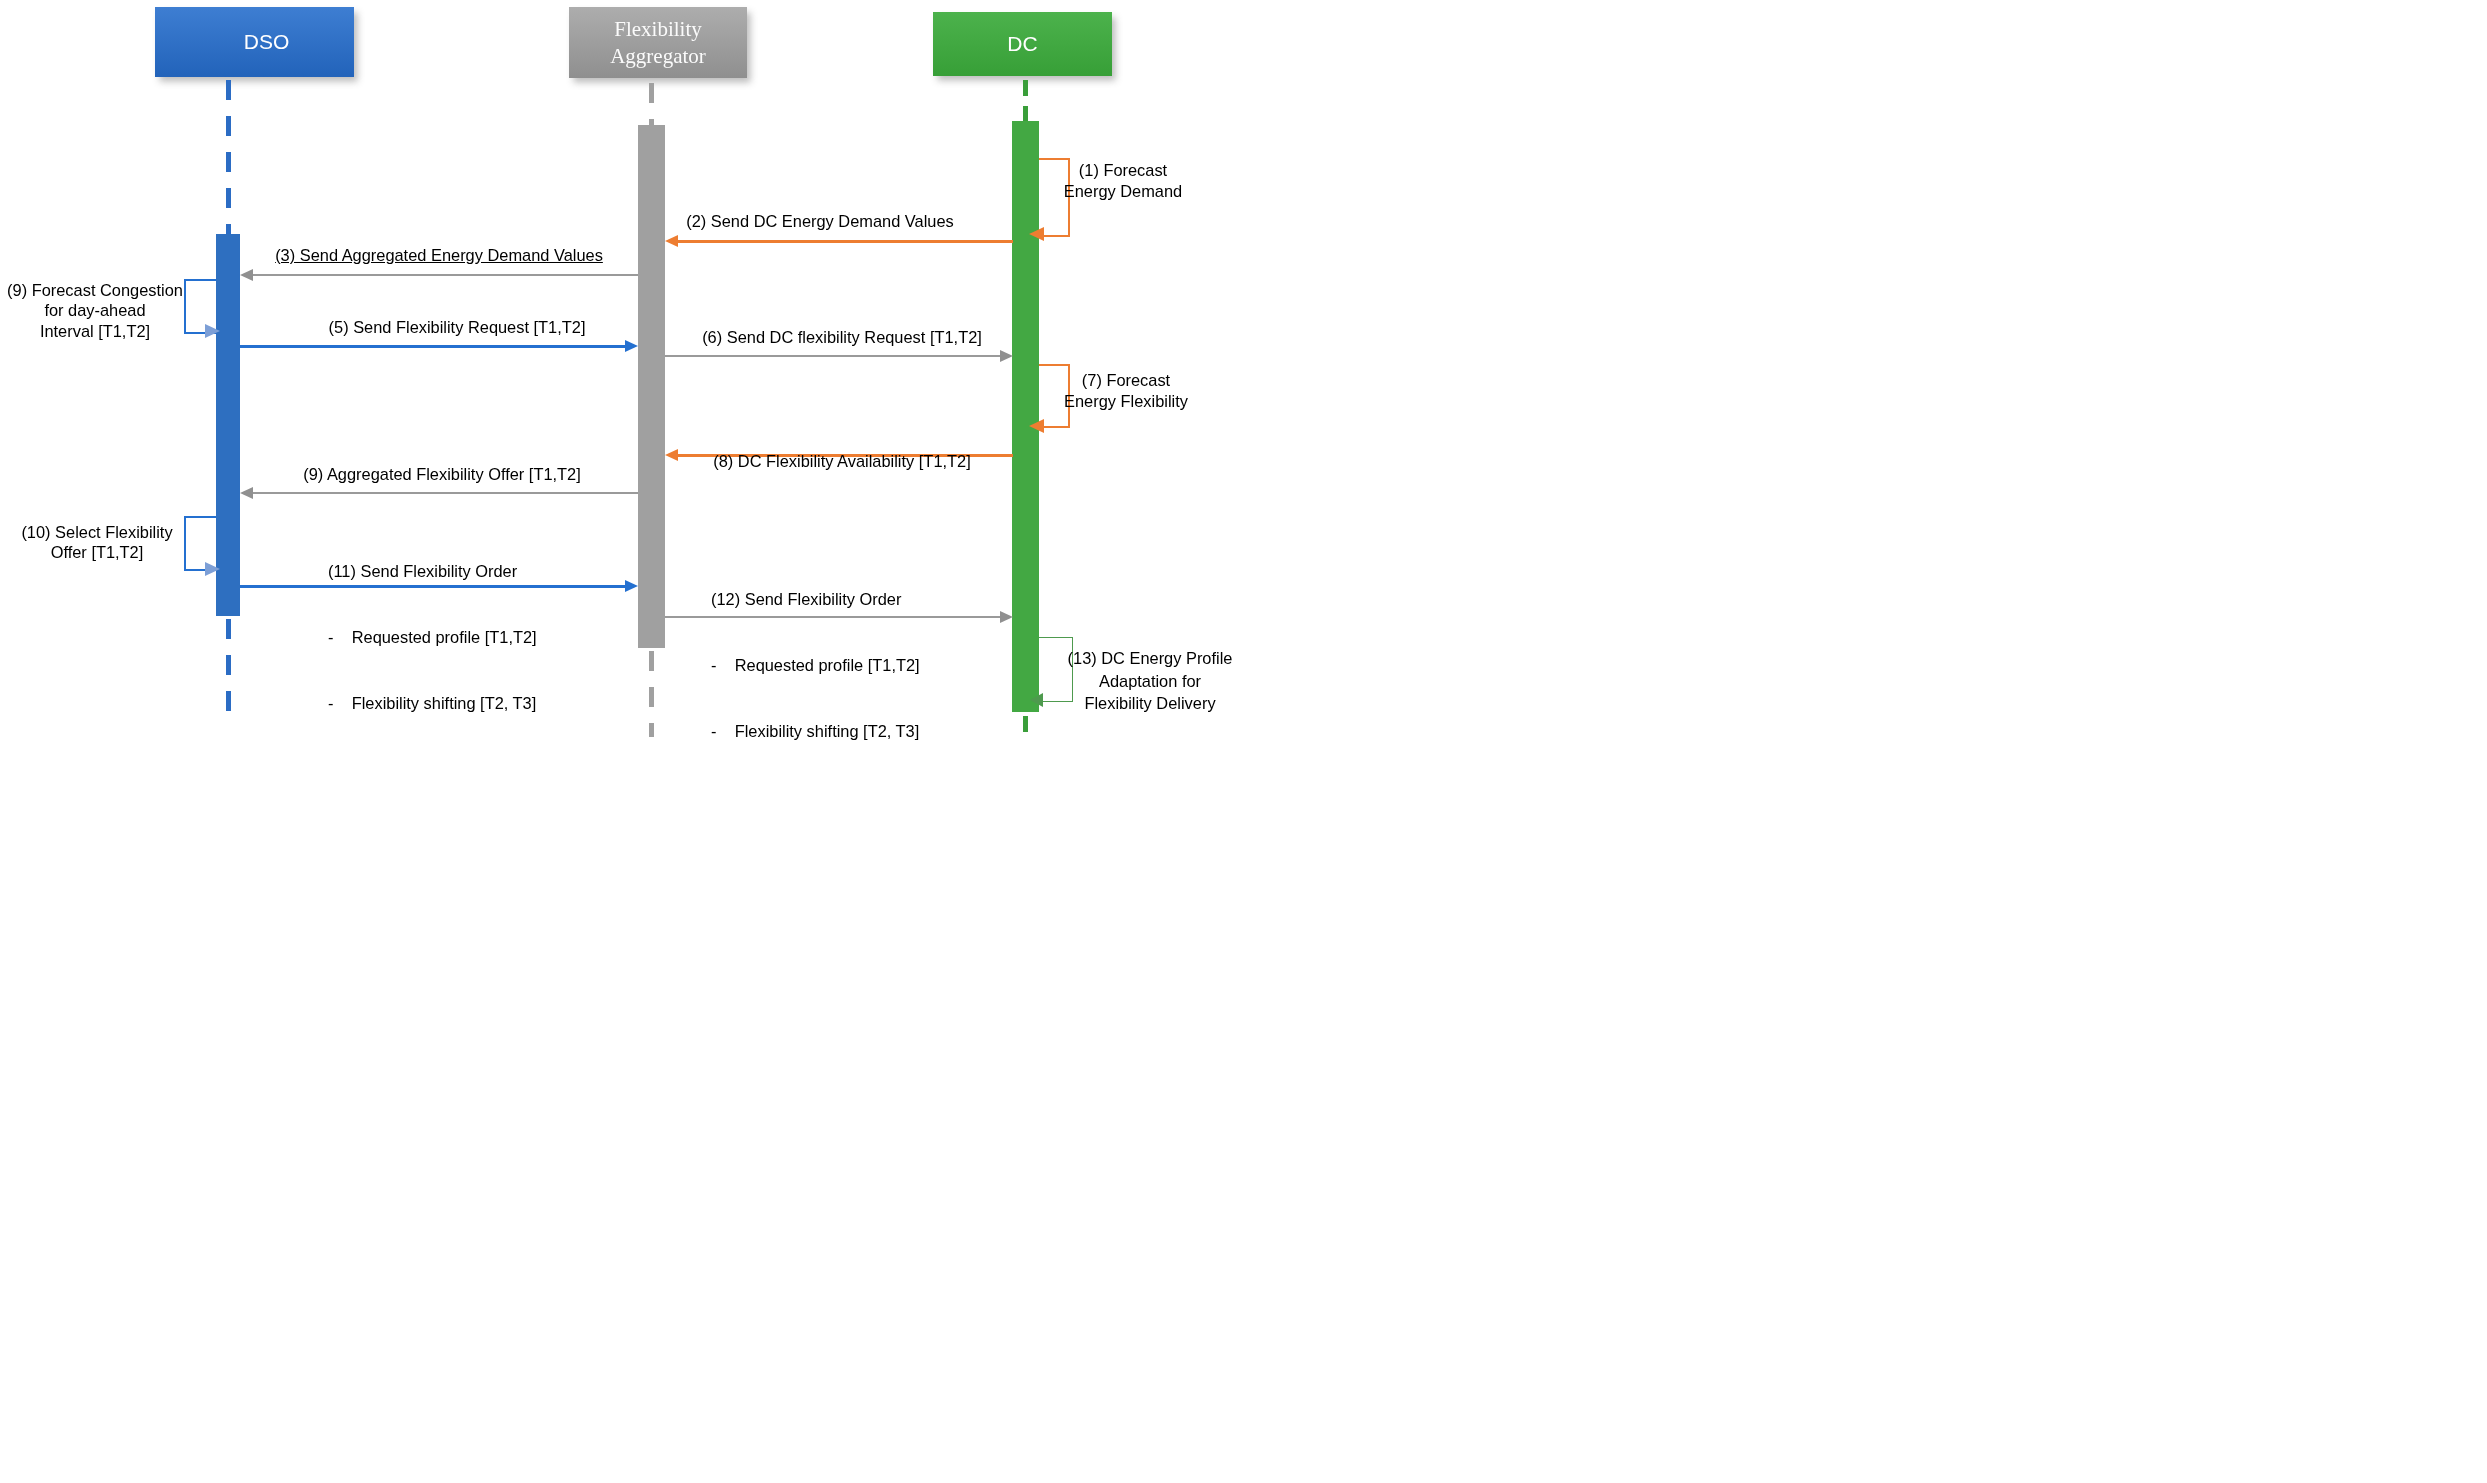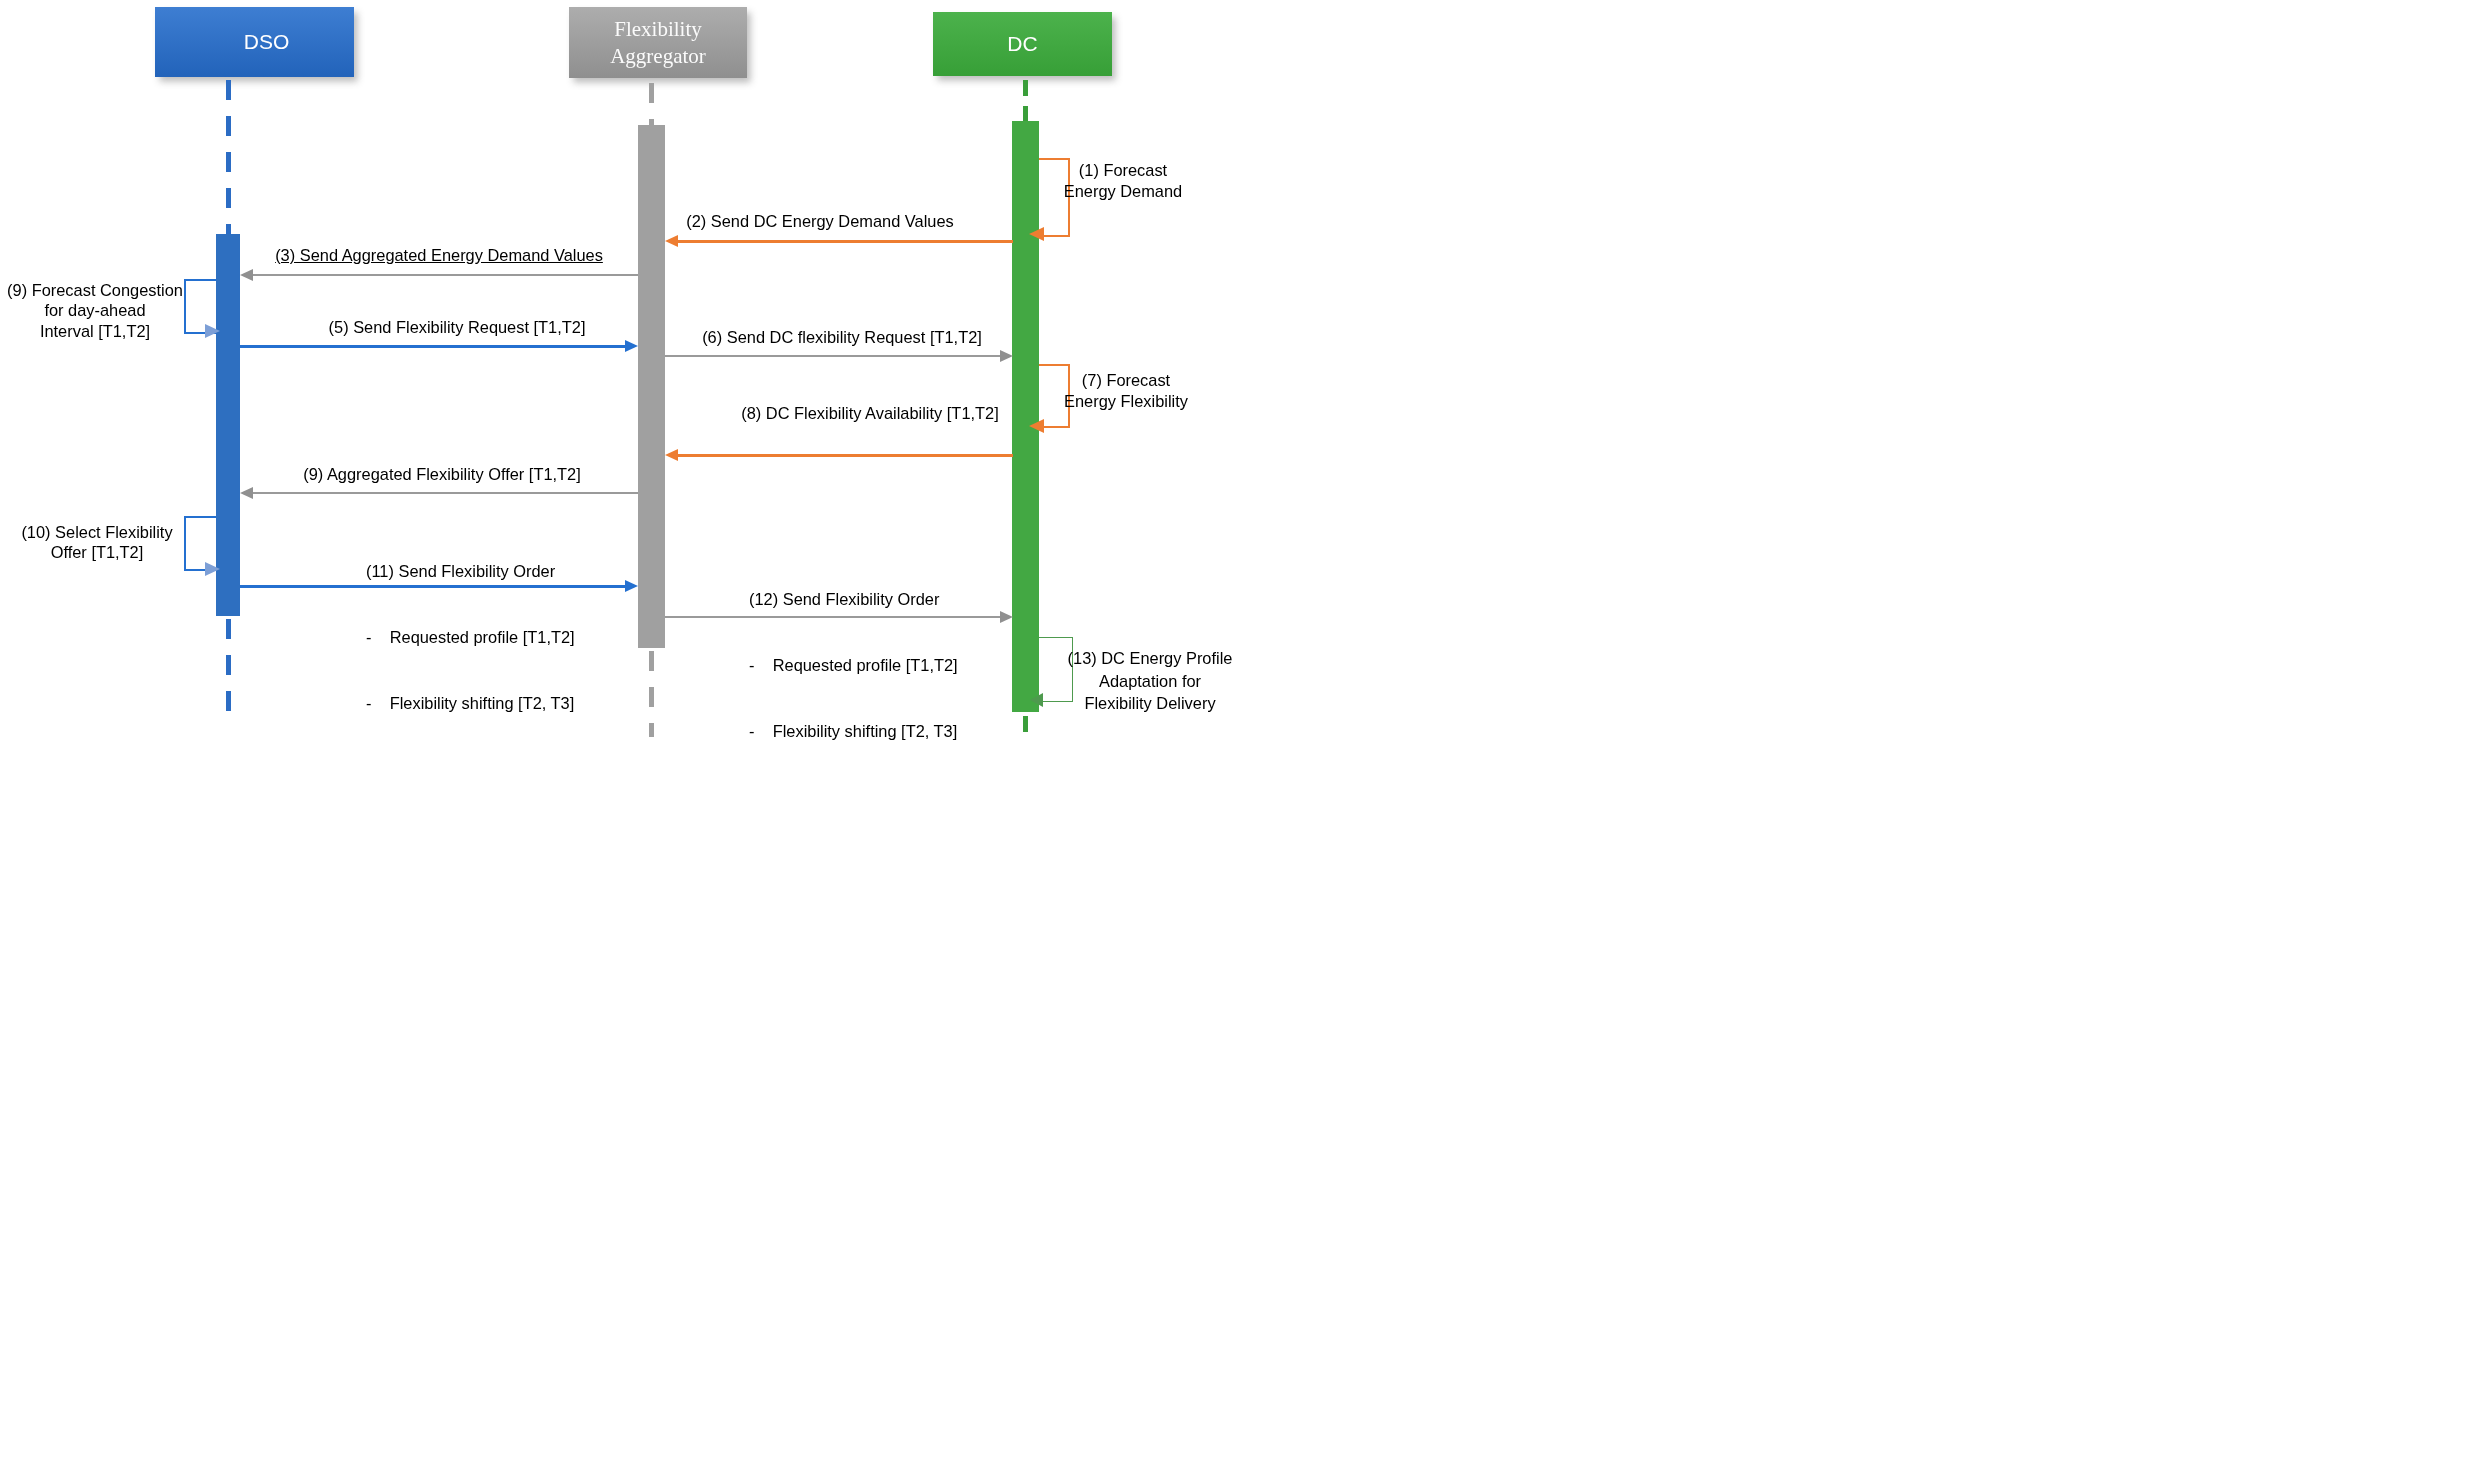--- a/index.html
+++ b/index.html
@@ -30,21 +30,21 @@
   .head-right{right:0;}
   .c-orange{background:#ed7d31;}
   .c-blue{background:#2470d0;}
   .c-gray{background:#9a9a9a;}
   .hl-orange{border-right:13.3px solid #ed7d31;}
   .hr-gray{border-left:13.3px solid #909090;}
   .hl-gray{border-right:13.3px solid #909090;}
   .hr-blue{border-left:13.3px solid #2470d0;}
 
   .msg-label{position:absolute;transform:translateX(-50%);font-size:16.4px;color:#000;white-space:nowrap;}
-  .msg-block{position:absolute;font-size:16.4px;color:#000;line-height:22px;white-space:pre;margin-left:38px;}
+  .msg-block{position:absolute;font-size:16.4px;color:#000;line-height:22px;white-space:pre;}
 
   .loop{position:absolute;box-sizing:border-box;}
   .loop-right{border:2.3px solid;border-left:none;}
   .loop-left{border:2.3px solid;border-right:none;}
   .loop.orange{border-color:#ed7d31;}
   .loop.blue{border-color:#2470d0;}
   .loop.green{border-color:#4e9a4e;border-width:1.6px;}
   .loop-head{position:absolute;width:0;height:0;border-top:7px solid transparent;border-bottom:7px solid transparent;}
   .lh-left-orange{border-right:15px solid #ed7d31;}
   .lh-left-green{border-right:13.3px solid #4e9a4e;}
@@ -122,21 +122,21 @@
   <div class="loop-head lh-left-orange" style="left:1029px;top:419px;"></div>
   <div class="loop-label" style="left:1126px;top:370px;">
     <div>(7) Forecast</div>
     <div>Energy Flexibility</div>
   </div>
 
   <div class="msg" style="left:665px;top:455px;width:348px;">
     <div class="line c-orange" style="left:11.7px;right:0;"></div>
     <div class="head head-left hl-orange"></div>
   </div>
-  <div class="msg-label" style="left:842px;top:404px;margin-left:28px;">(8) DC Flexibility Availability [T1,T2]</div>
+  <div class="msg-label" style="left:842px;top:452px;">(8) DC Flexibility Availability [T1,T2]</div>
 
   <div class="msg" style="left:240px;top:493px;width:398px;">
     <div class="line thin c-gray" style="left:11.7px;right:0;"></div>
     <div class="head head-left hl-gray"></div>
   </div>
   <div class="msg-label" style="left:442px;top:465px;">(9) Aggregated Flexibility Offer [T1,T2]</div>
 
   <div class="loop loop-left blue" style="left:184px;top:516px;width:32px;height:55px;"></div>
   <div class="loop-head lh-right-blue" style="left:205px;top:562px;"></div>
   <div class="loop-label" style="left:97px;top:522px;line-height:20.3px;">

